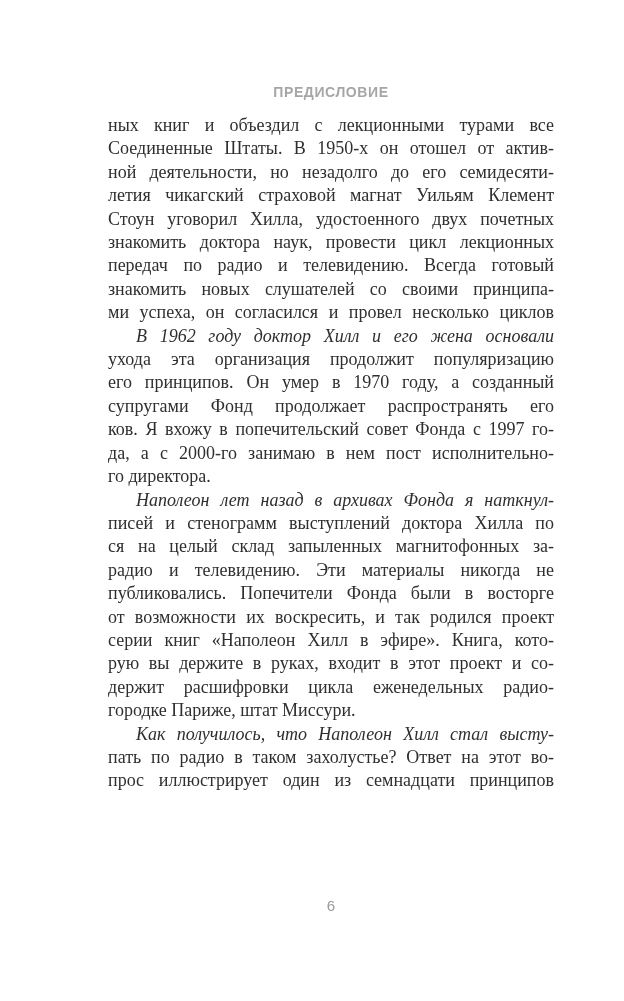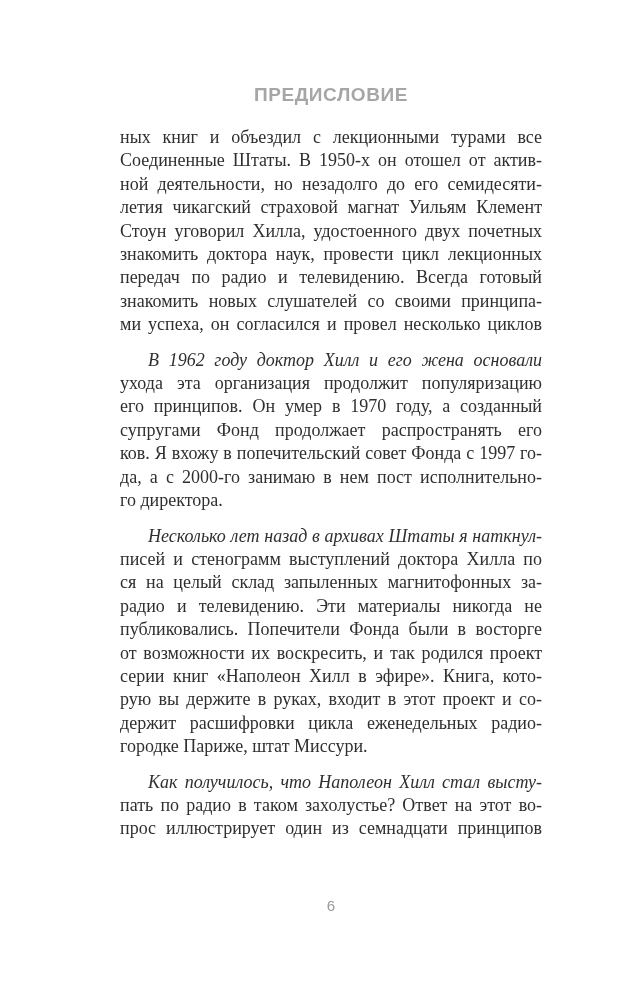--- a/index.html
+++ b/index.html
@@ -15,35 +15,35 @@
     overflow: hidden;
     font-family: "Liberation Serif", serif;
   }
   .running-head {
     position: absolute;
     top: 84px;
     left: 108px;
     width: 446px;
     text-align: center;
     font-family: "Liberation Sans", sans-serif;
-    font-size: 19px;
+    font-size: 14px;
     font-weight: bold;
     letter-spacing: 0.6px;
     color: #a6a6a6;
   }
   .page-text {
     position: absolute;
     top: 114px;
     left: 108px;
     width: 446px;
     font-size: 18px;
     line-height: 23.4px;
     color: #2f2f2f;
   }
-  .para { margin: 12px; padding: 0; }
+  .para { margin: 0; padding: 0; }
   .line {
     text-align: justify;
     text-align-last: justify;
     -moz-text-align-last: justify;
     white-space: normal;
   }
   .line.endline {
     text-align-last: left;
     -moz-text-align-last: left;
   }
@@ -83,21 +83,21 @@
       <div class="para indent">
         <div class="line">В 1962 году доктор Хилл и его жена основали</div>
         <div class="line">ухода эта организация продолжит популяризацию</div>
         <div class="line">его принципов. Он умер в 1970 году, а созданный</div>
         <div class="line">супругами Фонд продолжает распространять его</div>
         <div class="line">ков. Я вхожу в попечительский совет Фонда с 1997 го-</div>
         <div class="line">да, а с 2000-го занимаю в нем пост исполнительно-</div>
         <div class="line endline">го директора.</div>
       </div>
       <div class="para indent">
-        <div class="line">Несколько лет назад в архивах Штаты я наткнул-</div>
+        <div class="line">Наполеон лет назад в архивах Фонда я наткнул-</div>
         <div class="line">писей и стенограмм выступлений доктора Хилла по</div>
         <div class="line">ся на целый склад запыленных магнитофонных за-</div>
         <div class="line">радио и телевидению. Эти материалы никогда не</div>
         <div class="line">публиковались. Попечители Фонда были в восторге</div>
         <div class="line">от возможности их воскресить, и так родился проект</div>
         <div class="line">серии книг «Наполеон Хилл в эфире». Книга, кото-</div>
         <div class="line">рую вы держите в руках, входит в этот проект и со-</div>
         <div class="line">держит расшифровки цикла еженедельных радио-</div>
         <div class="line endline">городке Париже, штат Миссури.</div>
       </div>

